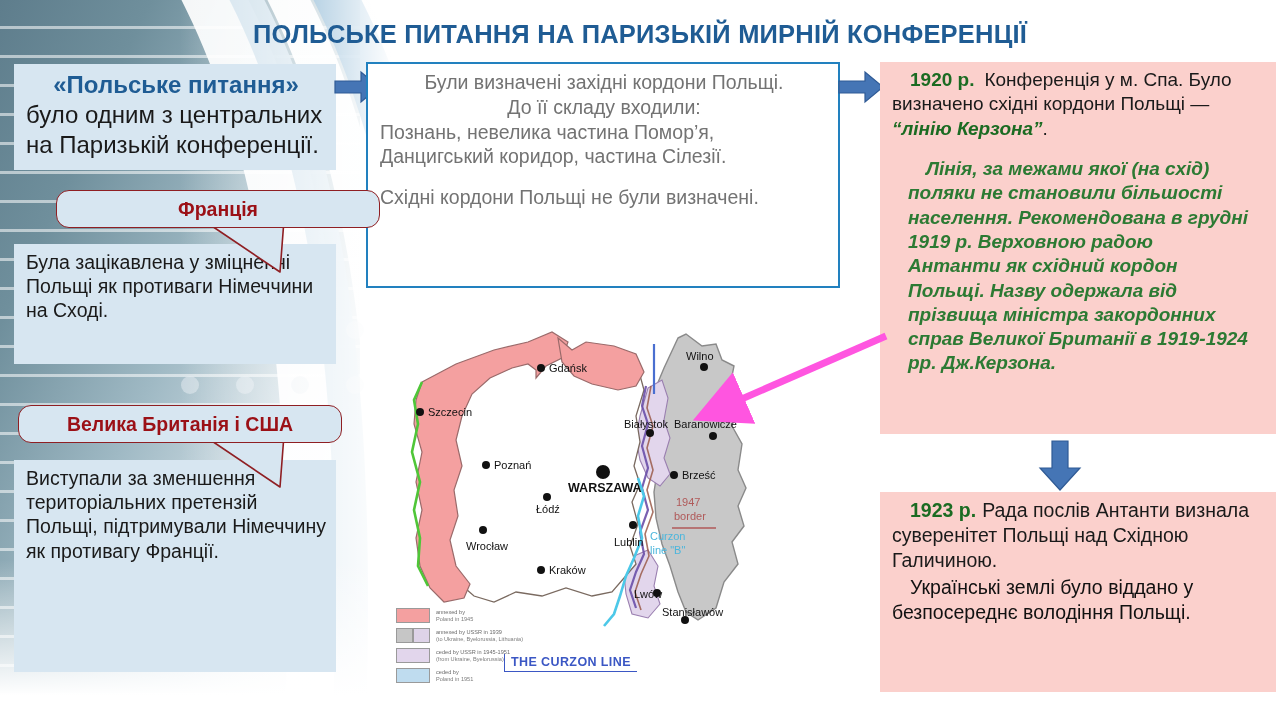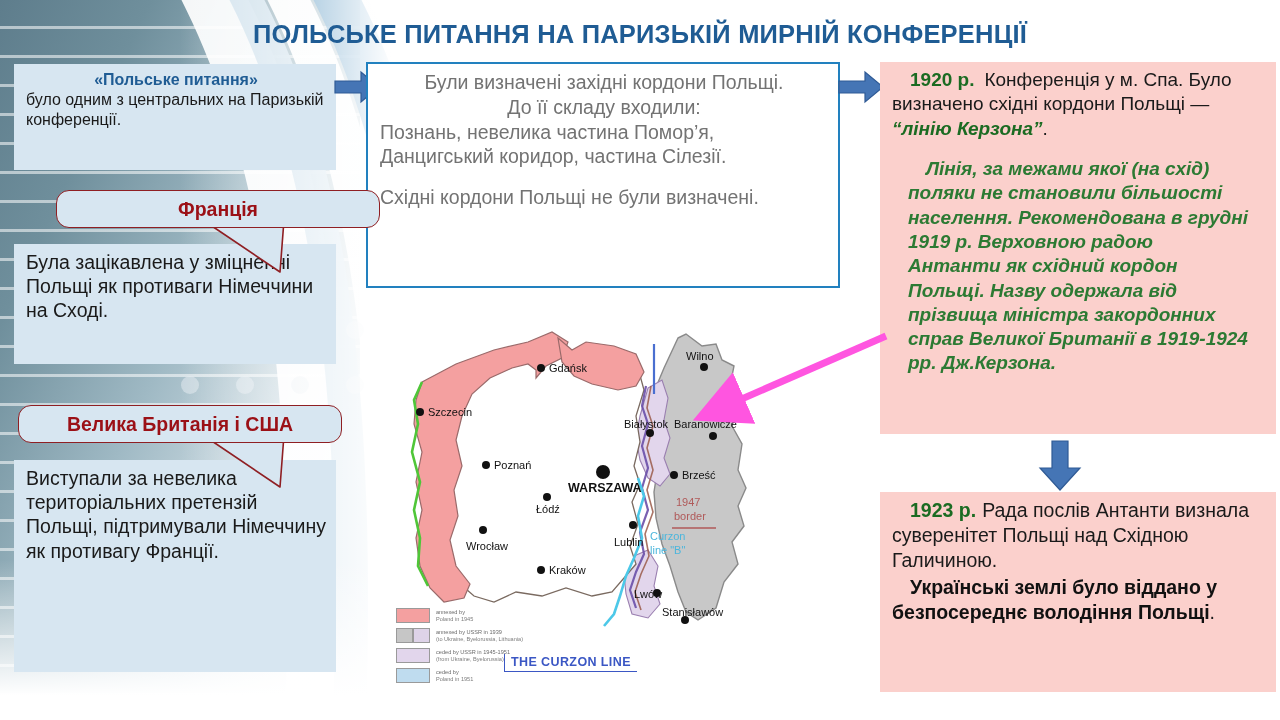--- a/index.html
+++ b/index.html
@@ -94,21 +94,21 @@
     white-space: nowrap;
     text-align: center;
     font-family: "Liberation Sans", "DejaVu Sans", sans-serif;
   }
 
   
   .blue-box {
     position: absolute;
     background: #d7e6f1;
     color: #1a1a1a;
-    font-size: 16px;
+    font-size: 24px;
     line-height: 1.24;
     padding: 6px 10px 8px 12px;
     box-sizing: border-box;
   }
   .blue-box .lead {
     color: #1f5c94;
     font-weight: bold;
     display: block;
     text-align: center;
   }
@@ -222,21 +222,21 @@
   .green-bold-italic {
     color: #1b6b22;
     font-weight: bold;
     font-style: italic;
   }
   .green-italic {
     color: #2c7a33;
     font-style: italic;
     font-weight: bold;
   }
-  .bold-dark { font-weight: bold; color: #111; }
+  .bold-dark { font-weight: normal; color: #111; }
   .indent { display: inline-block; width: 18px; }
 
   
   .arrow { position: absolute; pointer-events: none; }
   #arrow-1 { left: 334px; top: 70px;  width: 46px; height: 34px; }
   #arrow-2 { left: 838px; top: 70px;  width: 46px; height: 34px; }
   #arrow-3 { left: 1038px; top: 440px; width: 44px; height: 52px; }
 
   
   #map-wrap {
@@ -349,21 +349,21 @@
   </div>
 
   <svg class="callout-tail" style="left:18px;top:431px;width:324px;height:64px;" viewBox="0 0 324 64">
     <path d="M182,2 L262,56 L266,4" fill="#d7e6f1" stroke="#8f1f23" stroke-width="1.6" stroke-linejoin="round"></path>
   </svg>
   <div class="callout" id="callout-uk-usa">
     <span>Велика Британія і США</span>
   </div>
 
   <div class="blue-box" id="box-ukusa">
-    <span>Виступали за невелика територіальних претензій Польщі, підтримували Німеччину як противагу Франції.</span>
+    <span>Виступали за зменшення територіальних претензій Польщі, підтримували Німеччину як противагу Франції.</span>
   </div>
 
   <div id="box-center">
     <span class="c">Були визначені західні кордони Польщі.</span>
     <span class="c">До її складу входили:</span>
     <span class="l">Познань, невелика частина Помор’я,</span>
     <span class="l">Данцигський коридор, частина Сілезії.</span>
     <span class="gap"></span>
     <span class="l">Східні кордони Польщі не були визначені.</span>
   </div>

